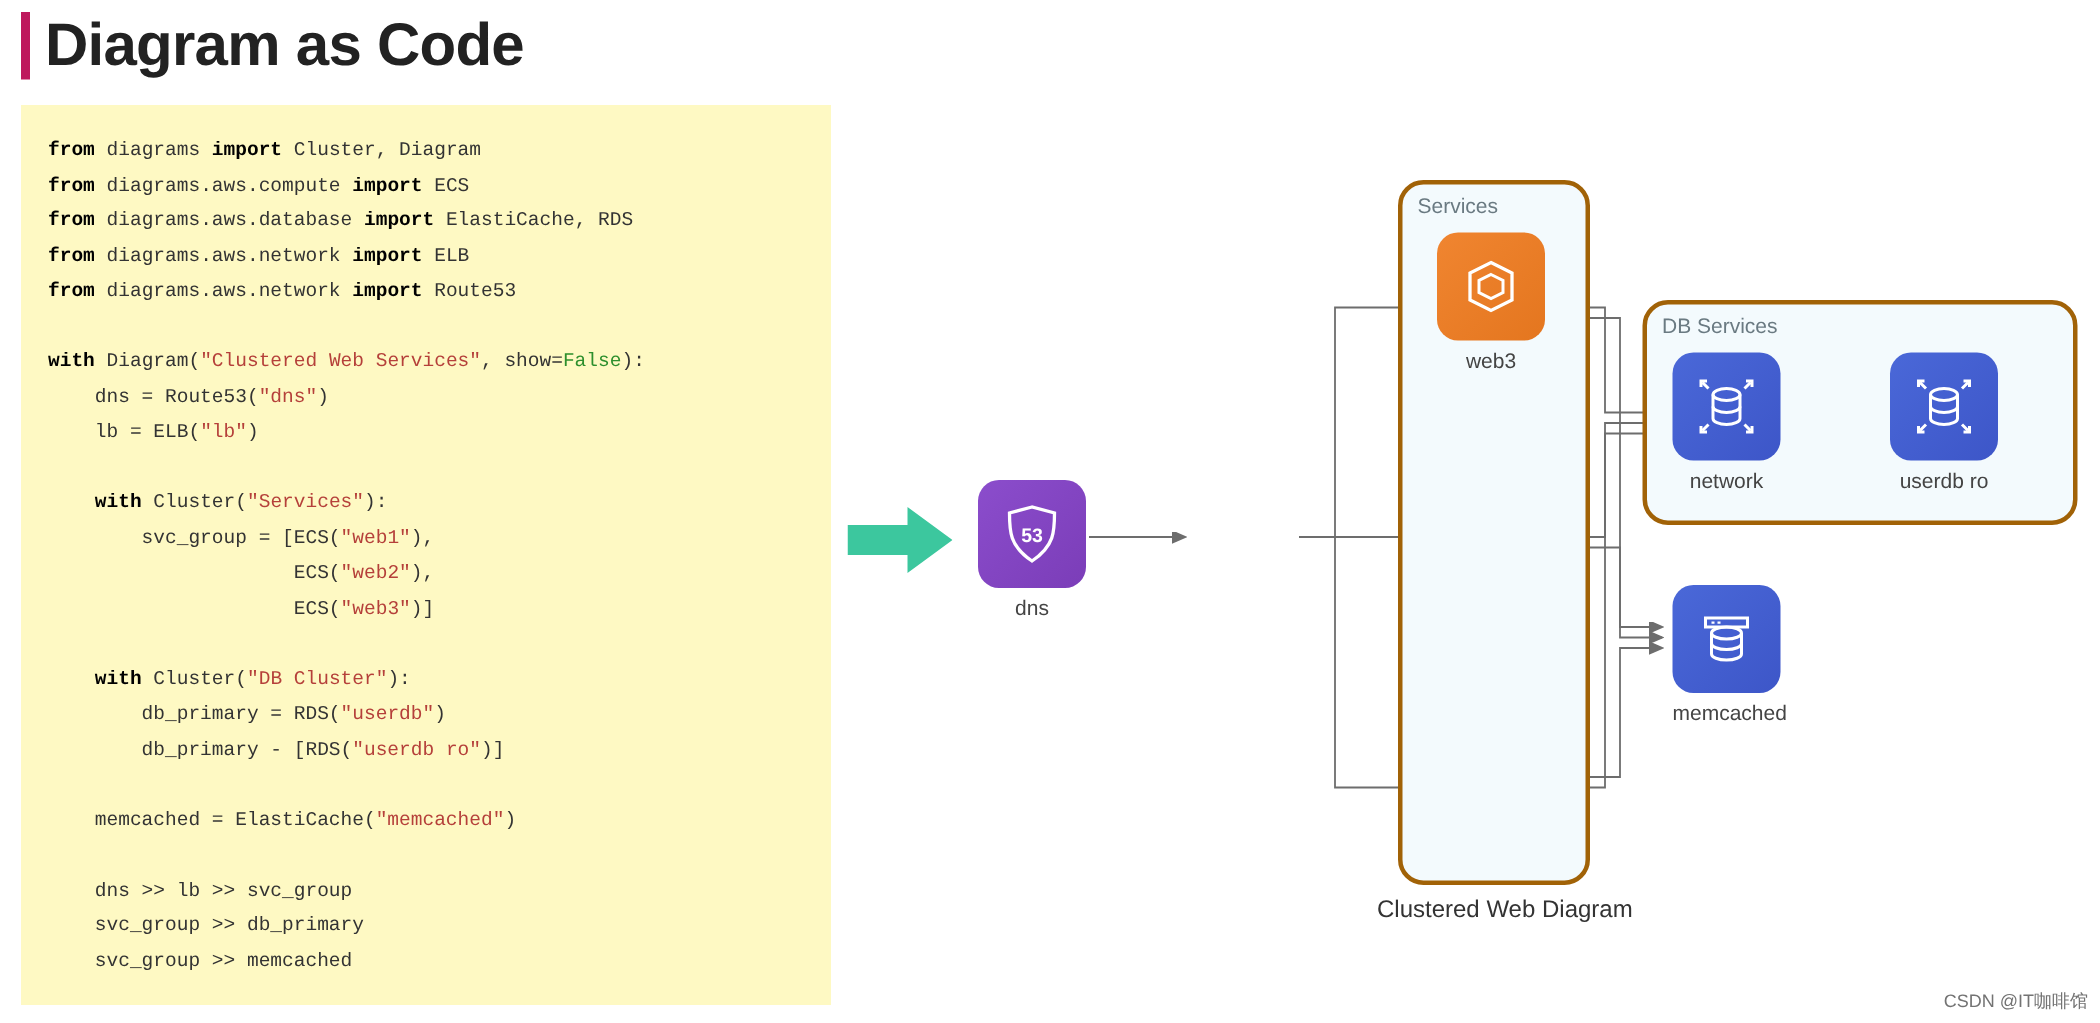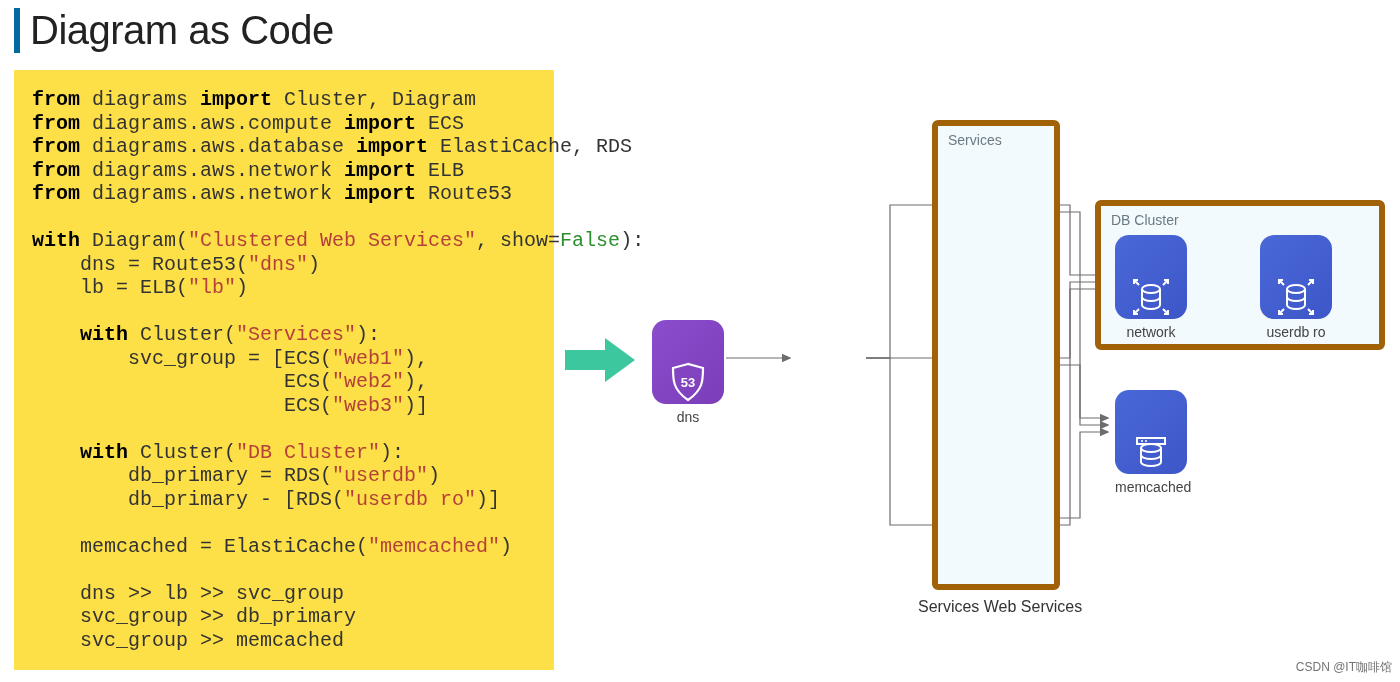--- a/index.html
+++ b/index.html
@@ -1,32 +1,32 @@
 <!DOCTYPE html>
 <html><head>
 <meta charset="utf-8">
 <style>
   *{box-sizing:border-box;margin:0;padding:0}
   body{font-family:-apple-system,BlinkMacSystemFont,"Segoe UI",Helvetica,Arial,sans-serif;background:#fff;width:1400px;height:682px;position:relative;overflow:hidden}
-  .title{position:absolute;left:14px;top:8px;font-size:40px;font-weight:400;letter-spacing:-0.5px;color:#222;border-left:6px solid #0369a1;padding-left:10px}
-  .code-block{position:absolute;left:14px;top:70px;width:540px;height:600px;background:#fde047;padding:18px 18px;font-family:"SFMono-Regular",Consolas,"Liberation Mono",Menlo,monospace;font-size:20px;line-height:23.5px;white-space:pre;color:#333}
+  .title{position:absolute;left:14px;top:8px;font-size:40px;font-weight:700;letter-spacing:-0.5px;color:#222;border-left:6px solid #be185d;padding-left:10px}
+  .code-block{position:absolute;left:14px;top:70px;width:540px;height:600px;background:#fef9c3;padding:18px 18px;font-family:"SFMono-Regular",Consolas,"Liberation Mono",Menlo,monospace;font-size:13px;line-height:23.5px;white-space:pre;color:#333}
   .kw{color:#000;font-weight:700}
   .str{color:#b5403a}
   .bl{color:#2d8f2d}
   .arrow{position:absolute;left:565px;top:335px;width:70px;height:50px}
   .arrow svg{width:70px;height:50px}
   .diagram{position:absolute;left:640px;top:100px;width:760px;height:560px}
   .node{position:absolute;text-align:center}
-  .node-icon{width:72px;height:84px;border-radius:14px;display:flex;align-items:flex-end;justify-content:center}
+  .node-icon{width:72px;height:72px;border-radius:14px;display:flex;align-items:center;justify-content:center}
   .node-icon svg{width:44px;height:44px}
   .node-label{font-size:14px;color:#444;margin-top:5px}
   .purple{background:linear-gradient(135deg,#8b4dcc,#7b3db8)}
   .orange{background:linear-gradient(135deg,#f08530,#e4761f)}
   .blue{background:linear-gradient(135deg,#4a68d8,#3d56c8)}
-  .cluster{position:absolute;border:6px solid #a16207;border-radius:6px;background:#f3fafd}
+  .cluster{position:absolute;border:3px solid #a16207;border-radius:17px;background:#f3fafd}
   .cluster-title{position:absolute;top:6px;left:10px;font-size:14px;color:#6a7a82}
   .diagram-title{position:absolute;font-size:16px;color:#333;font-weight:500}
   .edge{position:absolute;stroke:#6d6d6d;stroke-width:1.2;fill:none}
   .watermark{position:absolute;right:8px;bottom:6px;font-size:12px;color:#737373}
 </style>
 </head>
 <body>
 
 <div class="title">Diagram as Code</div>
 
@@ -62,34 +62,43 @@
     <path d="M392 418 L440 418 L440 332 L468 332" marker-end="url(#ah)"></path>
 
     <line x1="552" y1="178" x2="614" y2="178"></line>
   </svg>
 
   <div class="cluster" style="left:292px;top:20px;width:128px;height:470px">
     <div class="cluster-title">Services</div>
   </div>
 
   <div class="cluster" style="left:455px;top:100px;width:290px;height:150px">
-    <div class="cluster-title">DB Cluster</div>
+    <div class="cluster-title">DB Services</div>
   </div>
 
   <div class="node" style="left:12px;top:220px">
     <div class="node-icon purple">
       <svg viewBox="0 0 44 44">
           <path d="M22 4 L7 8 C7 20 7 30 22 40 C37 30 37 20 37 8 Z" fill="none" stroke="#fff" stroke-width="2.2"></path>
           <text x="22" y="27" font-size="13" fill="#fff" text-anchor="middle" font-weight="600">53</text>
         </svg>
     </div>
     <div class="node-label">dns</div>
   </div>
 
 
+  <div class="node" style="left:318px;top:55px">
+    <div class="node-icon orange">
+      <svg viewBox="0 0 44 44">
+          <path d="M22 6 L36 13 L36 31 L22 38 L8 31 L8 13 Z" fill="none" stroke="#fff" stroke-width="2.2"></path>
+          <path d="M22 14 L30 18 L30 26 L22 30 L14 26 L14 18 Z" fill="none" stroke="#fff" stroke-width="2"></path>
+        </svg>
+    </div>
+    <div class="node-label">web3</div>
+  </div>
 
 
 
   <div class="node" style="left:475px;top:135px">
     <div class="node-icon blue">
       <svg viewBox="0 0 44 44">
           <ellipse cx="22" cy="14" rx="9" ry="4" fill="none" stroke="#fff" stroke-width="2"></ellipse>
           <path d="M13 14 L13 30 A9 4 0 0 0 31 30 L31 14" fill="none" stroke="#fff" stroke-width="2"></path>
           <path d="M13 22 A9 4 0 0 0 31 22" fill="none" stroke="#fff" stroke-width="2"></path>
           <path d="M6 6 L10 10 M38 6 L34 10 M6 38 L10 34 M38 38 L34 34" stroke="#fff" stroke-width="2"></path>
@@ -119,16 +128,16 @@
           <ellipse cx="22" cy="14" rx="9" ry="4" fill="none" stroke="#fff" stroke-width="2"></ellipse>
           <path d="M13 14 L13 30 A9 4 0 0 0 31 30 L31 14" fill="none" stroke="#fff" stroke-width="2"></path>
           <path d="M13 22 A9 4 0 0 0 31 22" fill="none" stroke="#fff" stroke-width="2"></path>
           <path d="M6 6 L10 10 M38 6 L34 10 M6 38 L10 34 M38 38 L34 34" stroke="#fff" stroke-width="2"></path>
           <path d="M5 9 L5 5 L9 5 M35 5 L39 5 L39 9 M5 35 L5 39 L9 39 M39 35 L39 39 L35 39" stroke="#fff" stroke-width="2" fill="none"></path>
         </svg>
     </div>
     <div class="node-label">userdb ro</div>
   </div>
 
-  <div class="diagram-title" style="left:278px;top:498px">Services Web Services</div>
+  <div class="diagram-title" style="left:278px;top:498px">Clustered Web Diagram</div>
 </div>
 
 <div class="watermark">CSDN @IT咖啡馆</div>
 
 </body></html>

